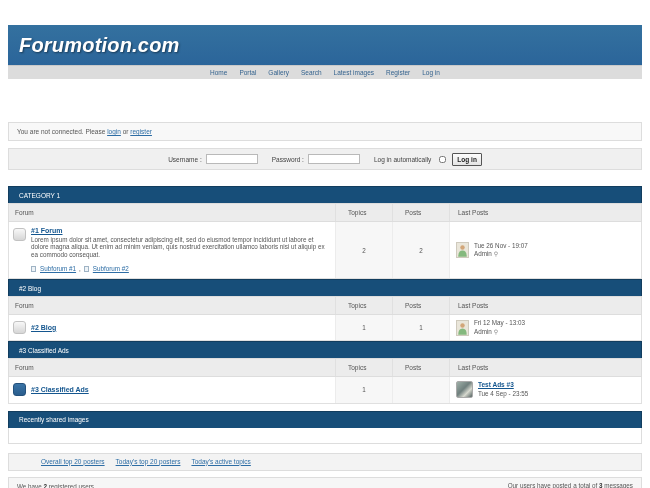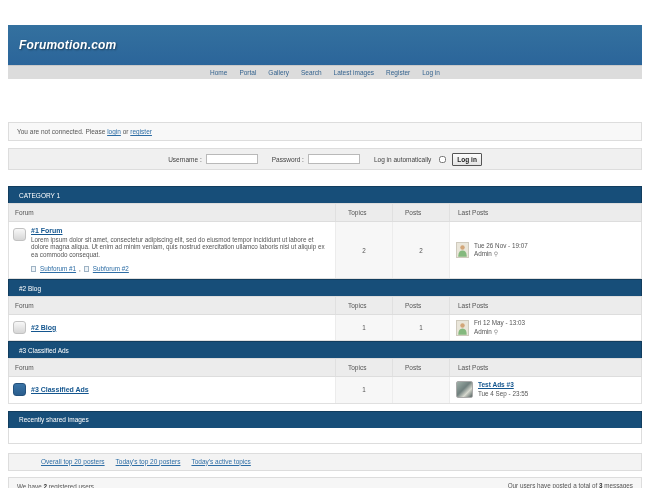--- a/index.html
+++ b/index.html
@@ -13,21 +13,21 @@
   .wrap { padding:0 8px; }
 
   
   .banner {
     margin-top:25px; height:40px;
     background:linear-gradient(#336f A3,#2c67 9c);
     background:linear-gradient(#34719f,#2b659a);
     display:flex; align-items:center; padding-left:11px;
   }
   .logo {
-    color:#fff; font-style:italic; font-size:12px; font-weight:600;
+    color:#fff; font-style:italic; font-size:20px; font-weight:600;
     text-shadow:1px 1px 2px rgba(0,0,0,.45); letter-spacing:.2px;text-align:right;
   }
   .logo .suffix { font-weight:800; }
 
   
   .nav {
     height:14px; background:#dcdcdc; border-top:1px solid #c9c9c9;
     display:flex; justify-content:center; align-items:center; gap:12px;
     font-size:6.5px;
   }

